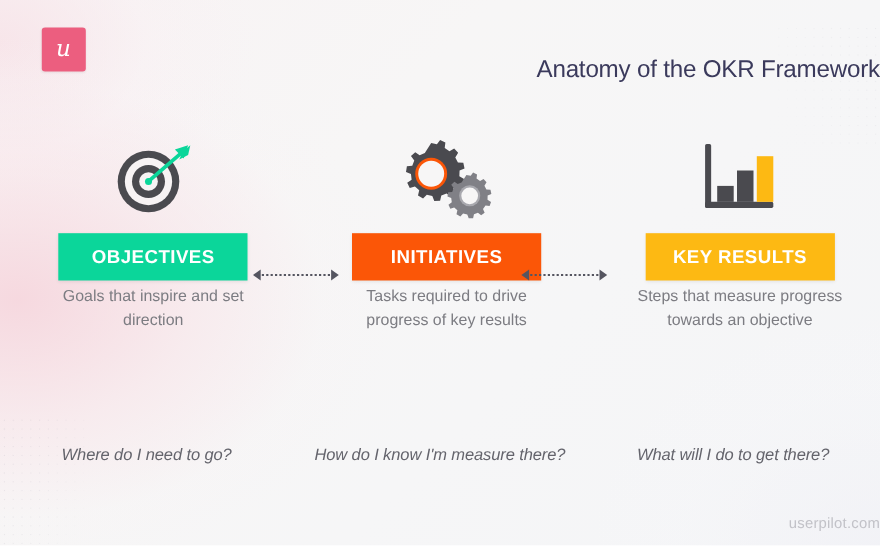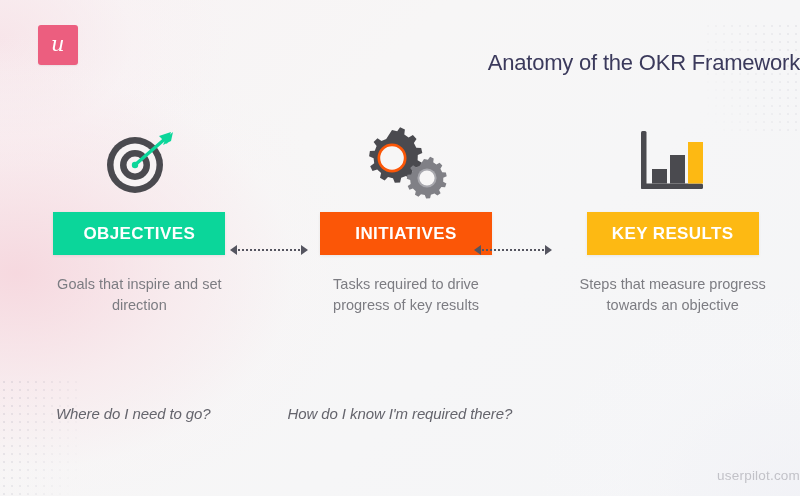--- a/index.html
+++ b/index.html
@@ -123,21 +123,21 @@
     font-size: 17px;
     font-weight: bold;
     letter-spacing: 0.4px;
     box-shadow: 0 1px 3px rgba(0,0,0,0.07);
   }
   .chip.objectives  { background: #0bd69a; }
   .chip.key-results { background: #fdb913; }
   .chip.initiatives { background: #fb5607; }
 
   .desc {
-    margin-top: 19px;
+    margin-top: 5px;
     width: 200px;
     text-align: center;
     color: #7c7c82;
     font-size: 14.5px;
     line-height: 1.45;
   }
 
   
   .connector {
     position: absolute;
@@ -278,18 +278,19 @@
     <span class="head right"></span>
   </div>
   <div class="connector second">
     <span class="head left"></span>
     <span class="dots"></span>
     <span class="head right"></span>
   </div>
 
   <div class="questions">
     <div class="question">Where do I need to go?</div>
-    <div class="question">How do I know I'm required there?</div>
+    <div class="question">How do I know I'm measure there?</div>
+    <div class="question">What will I do to get there?</div>
   </div>
 
   <div class="footer">userpilot.com</div>
 
 </div>
 
 </body></html>

